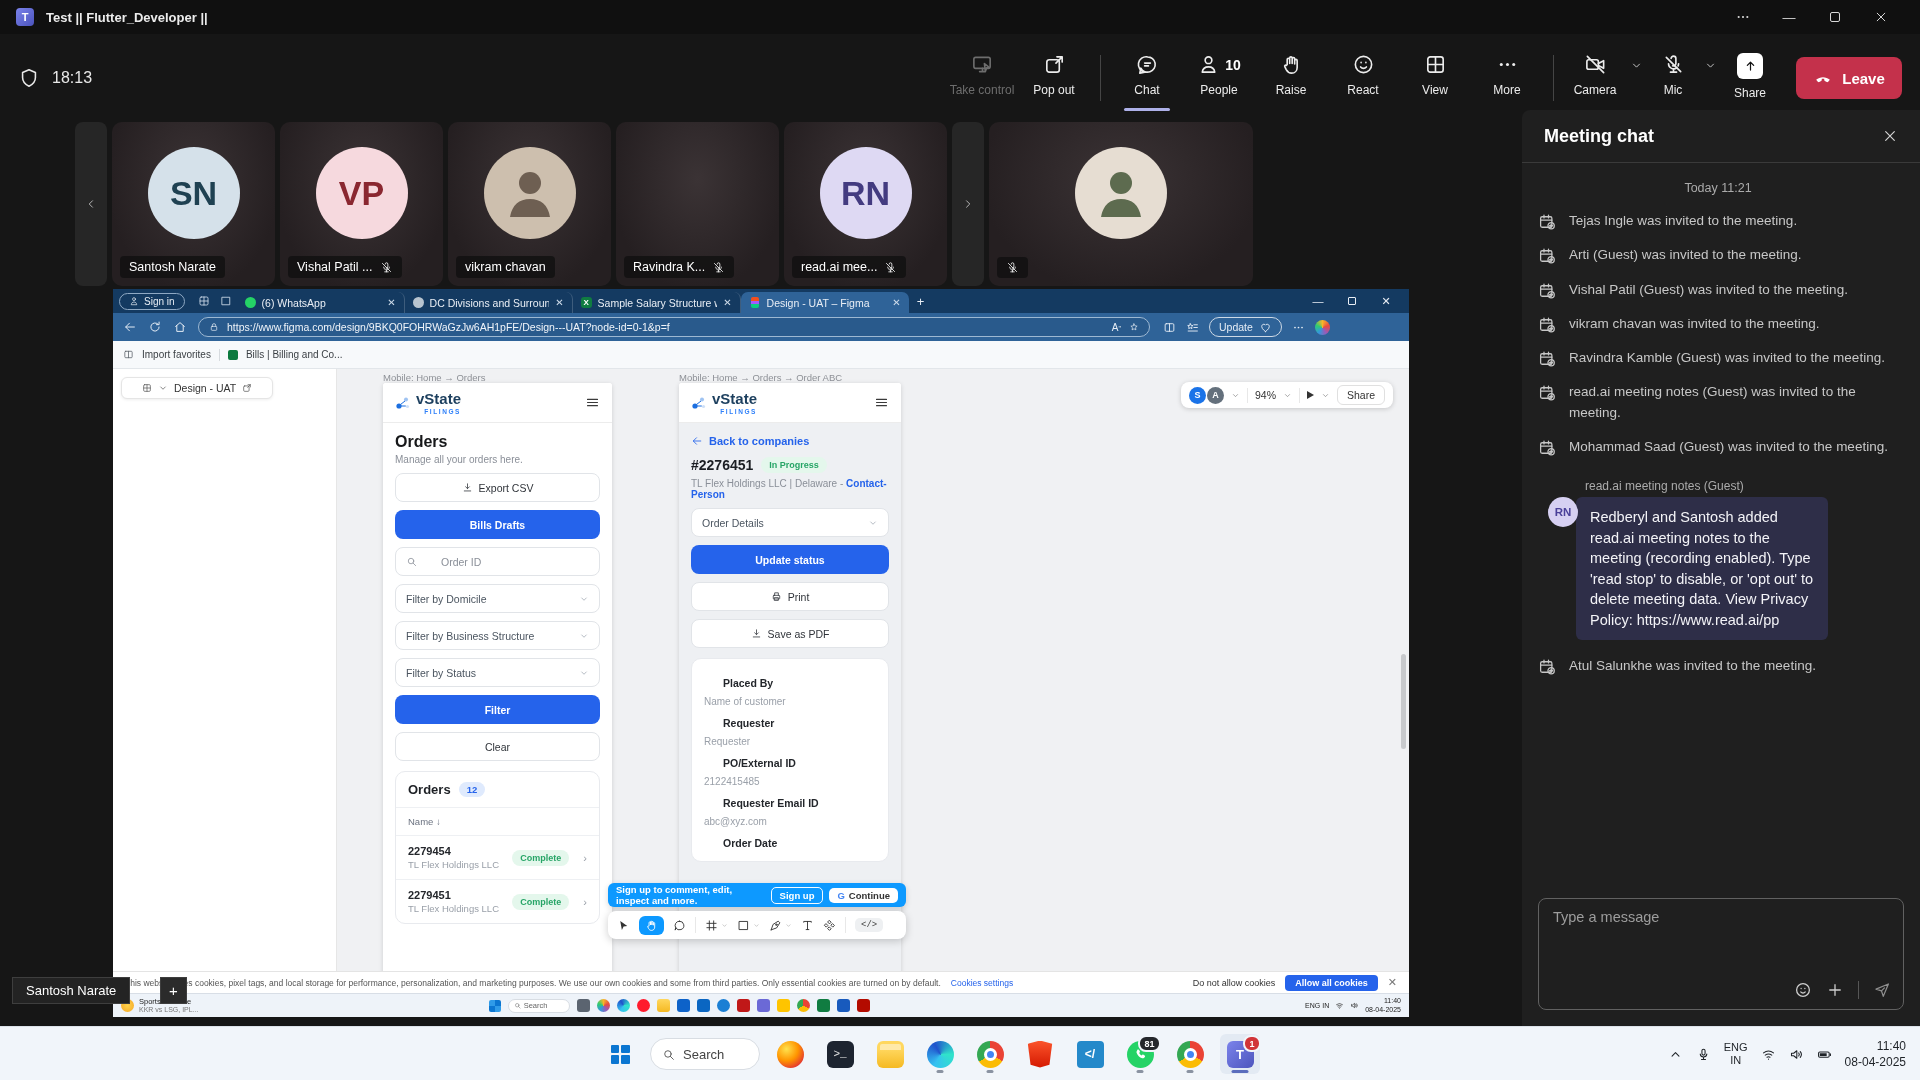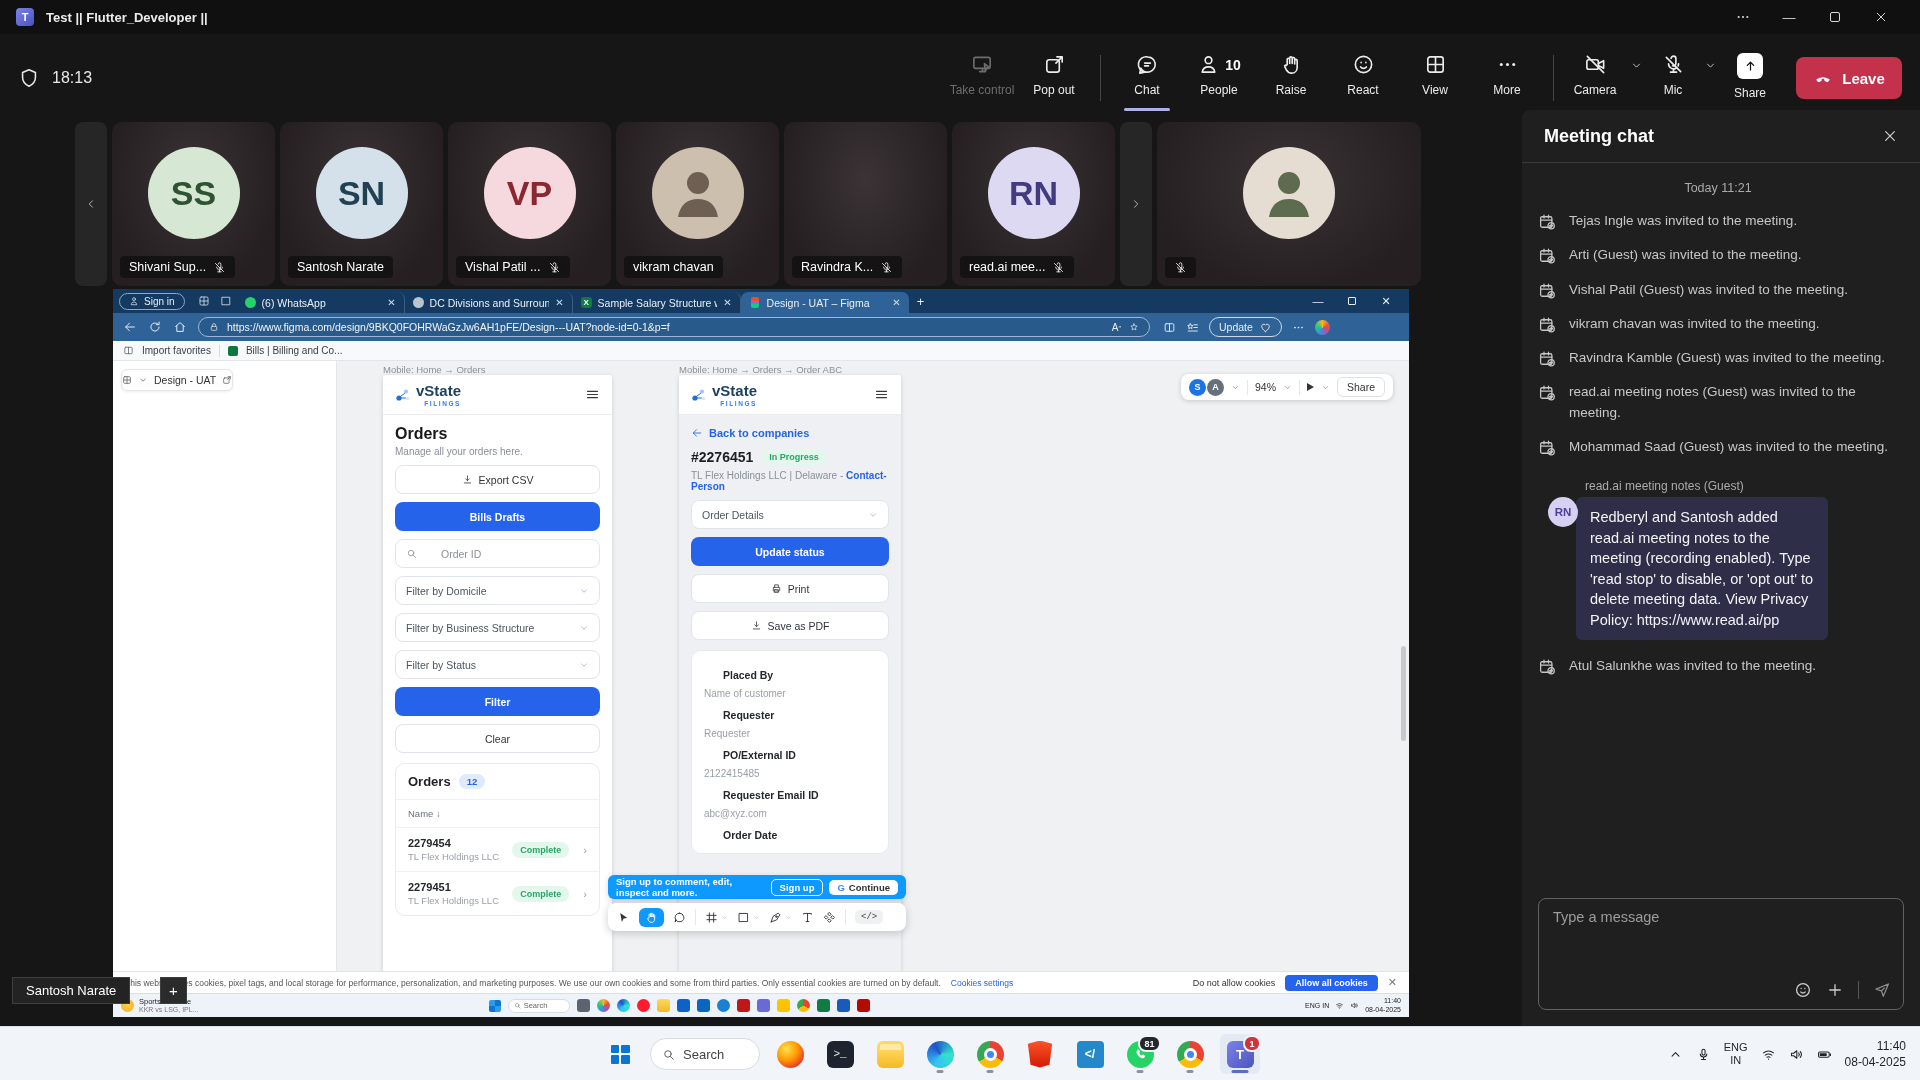--- a/index.html
+++ b/index.html
@@ -75,29 +75,29 @@
   .bbar { height:28px; background:#2f6398; display:flex; align-items:center; padding:0 10px; gap:9px; color:#e7eef6; flex:none; }
   .bbar .nav { width:16px; } .bbar .nav svg { width:14px; height:14px; }
   .addr { flex:1; max-width:952px; height:20px; background:#295a8c; border:1px solid #9db8d2; border-radius:11px; display:flex; align-items:center; padding:0 10px; gap:8px; font-size:10.5px; }
   .addr svg { width:10px; height:10px; flex:none; }
   .addr .url { flex:1; white-space:nowrap; overflow:hidden; color:#f0f4f9; }
   .brt { display:flex; align-items:center; gap:10px; margin-left:4px; }
   .brt svg { width:13px; height:13px; }
   .updpill { border:1px solid #cdd9e6; border-radius:11px; height:20px; padding:0 9px; font-size:10.5px; display:flex; align-items:center; gap:6px; }
   .copilot { width:15px; height:15px; border-radius:50%; background:conic-gradient(#f7b529,#e84c3d,#9b59b6,#3498db,#2ecc71,#f7b529); }
 
-  .favbar { height:20px; background:#f7f9fb; border-bottom:1px solid #e2e6ea; display:flex; align-items:center; gap:8px; padding:0 10px; font-size:10px; color:#3a3f44; flex:none; }
+  .favbar { height:28px; background:#f7f9fb; border-bottom:1px solid #e2e6ea; display:flex; align-items:center; gap:8px; padding:0 10px; font-size:10px; color:#3a3f44; flex:none; }
   .favbar svg { width:11px; height:11px; color:#5a6068; }
   .favdiv { width:1px; height:12px; background:#d7dbdf; }
   .favtile { width:10px; height:10px; background:#0c7a3e; border-radius:2px; }
 
   
   .figwrap { flex:1; min-height:0; display:flex; position:relative; background:#f0f1f3; }
   .figleft { width:224px; background:#fff; border-right:1px solid #e6e6e6; padding:8px; flex:none; }
-  .figchip { display:inline-flex; align-items:center; gap:6px; font-size:10.5px; color:#333; background:#fff; border:1px solid #e5e5e5; border-radius:6px; padding:4px 0; box-shadow:0 1px 3px rgba(0,0,0,.07); }
+  .figchip { display:inline-flex; align-items:center; gap:6px; font-size:10.5px; color:#333; background:#fff; border:1px solid #e5e5e5; border-radius:6px; padding:4px 20px; box-shadow:0 1px 3px rgba(0,0,0,.07); }
   .figchip svg { width:10px; height:10px; color:#555; }
   .figcanvas { flex:1; position:relative; overflow:hidden; }
   .flabel { position:absolute; top:3px; font-size:9.5px; color:#8d9096; }
   .frame { position:absolute; top:14px; height:604px; background:#fff; border-radius:3px; box-shadow:0 1px 5px rgba(0,0,0,.14); display:flex; flex-direction:column; overflow:hidden; }
   .mhead { height:40px; flex:none; display:flex; align-items:center; justify-content:space-between; padding:0 12px; border-bottom:1px solid #ececec; background:#fff; }
   .brand { display:flex; align-items:center; gap:5px; }
   .bdots { width:16px; height:16px; }
   .bname { font-size:15px; font-weight:800; color:#1c3f5e; line-height:1; }
   .bsub { font-size:6.5px; font-weight:700; color:#2d7ff9; letter-spacing:1.6px; text-align:right; line-height:1; margin-top:1px; }
   .burger svg { width:15px; height:15px; color:#3a3a3a; }
@@ -517,31 +517,20 @@
   </div>
 </div>
 
 <div class="filmstrip">
   <div class="fsnav">
       <svg class="i rl">
         <use href="#s-chev"></use>
       </svg>
     </div>
 
-  <div class="tile">
-    <div class="pav" style="background:#d6e8d4;color:#2f5233">
-        <span>SS</span>
-      </div>
-    <div class="plabel">
-        <span class="nm">Shivani Sup...</span>
-        <svg class="i">
-          <use href="#s-micoff"></use>
-        </svg>
-      </div>
-  </div>
   <div class="tile">
     <div class="pav" style="background:#d5e1ea;color:#1f4152">
         <span>SN</span>
       </div>
     <div class="plabel">
         <span class="nm">Santosh Narate</span>
       </div>
   </div>
   <div class="tile">
     <div class="pav" style="background:#f6d9de;color:#8a2730">

